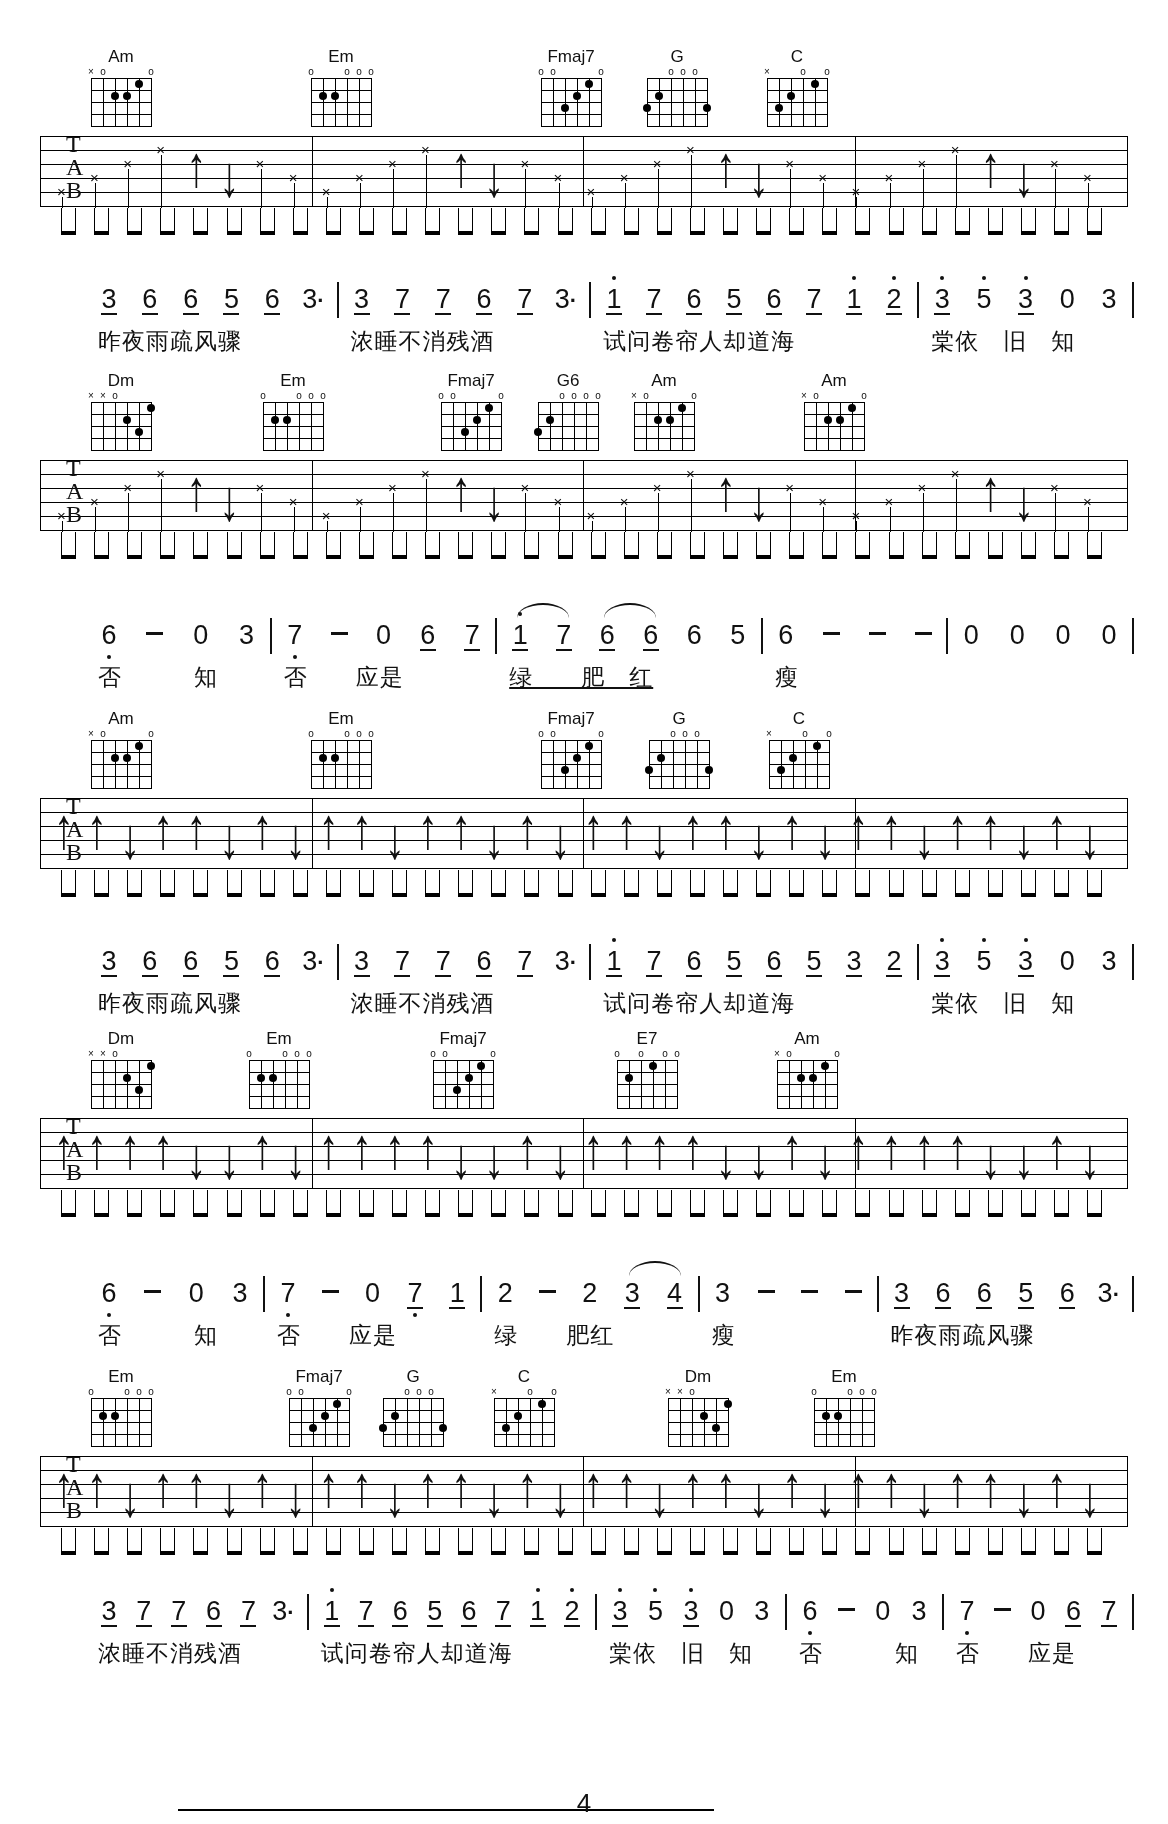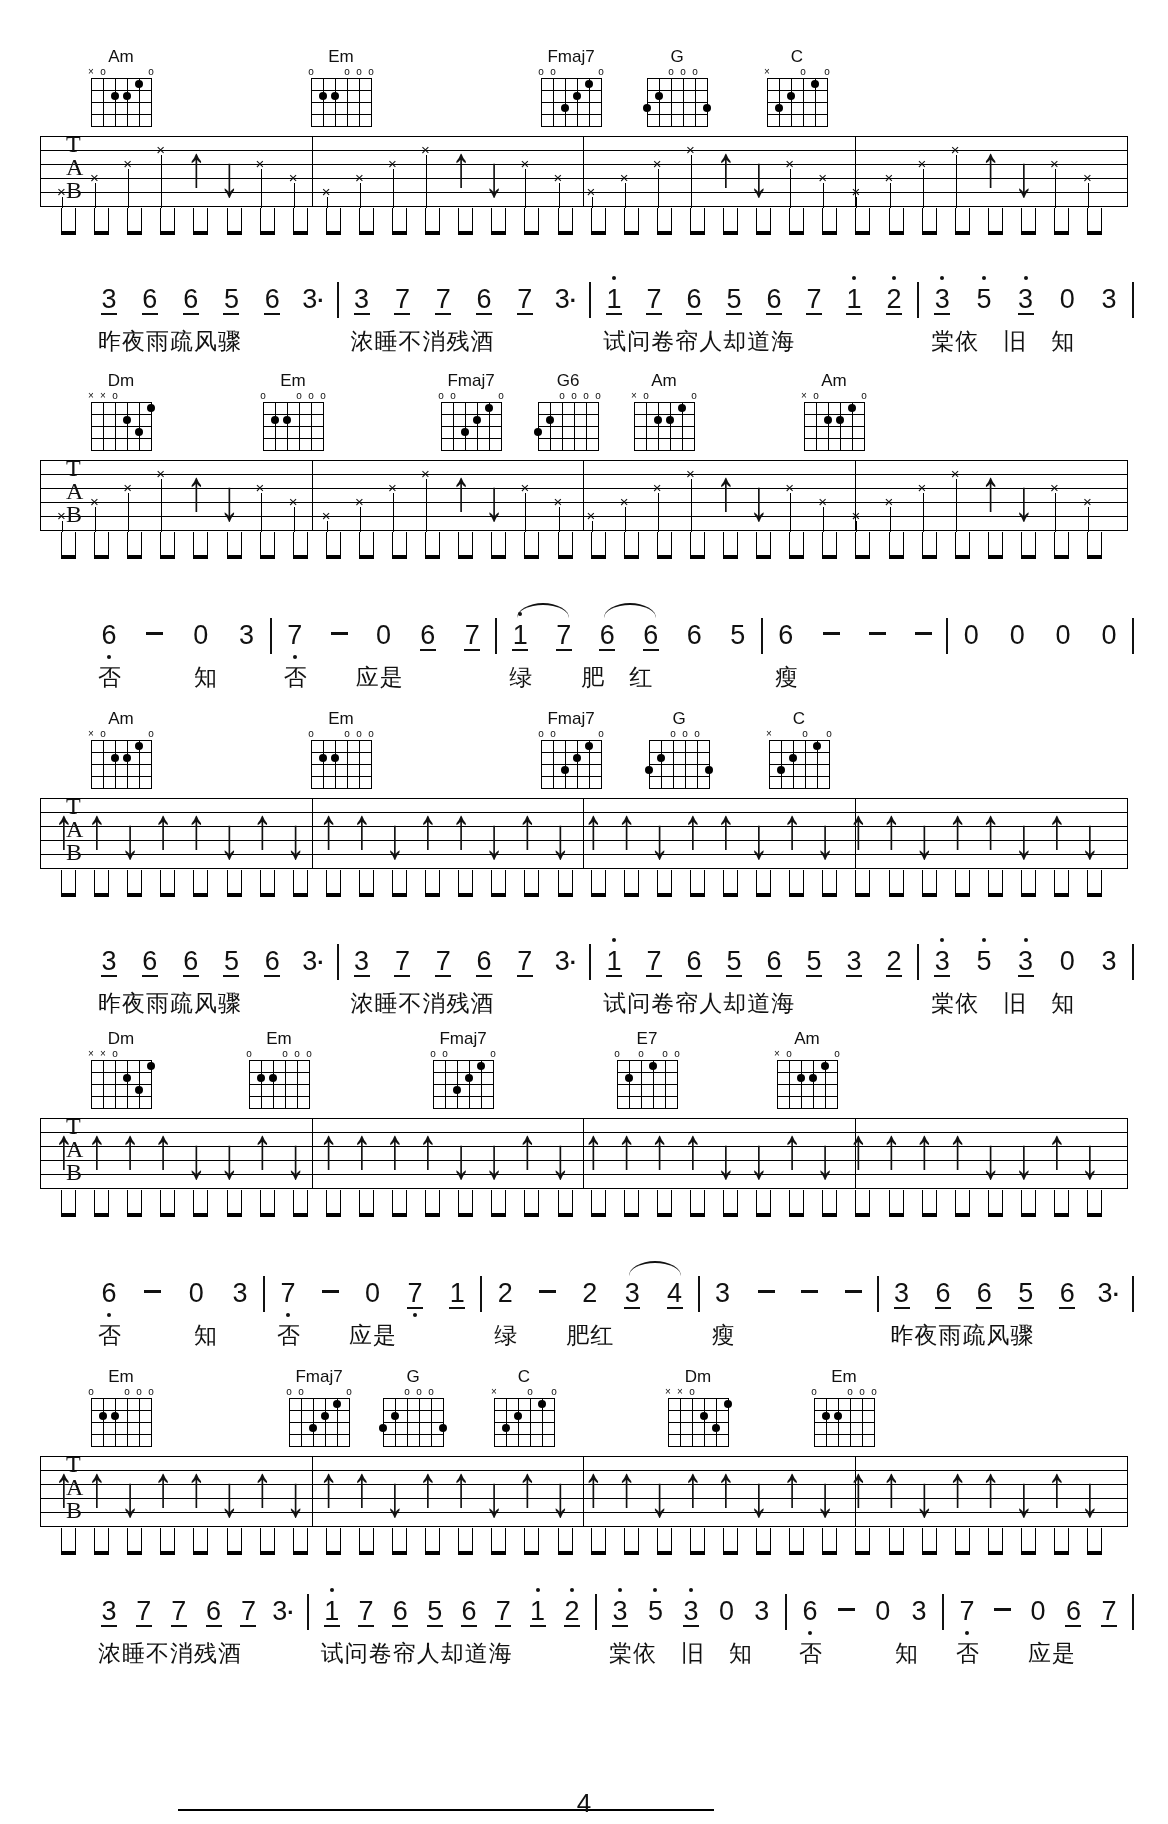--- a/index.html
+++ b/index.html
@@ -1306,21 +1306,21 @@
         <div class="tok"><span class="n">0</span></div>
         <div class="tok"><span class="n">0</span></div>
       </div>
       <div class="nbar"></div>
     </div>
     <div class="lyr-row" style="top: 662px;">
       <div class="lyr" style="flex-grow: 4;">否　　　知</div>
       <div class="lyr-sp"></div>
       <div class="lyr" style="flex-grow: 5;">否　　应是</div>
       <div class="lyr-sp"></div>
-      <div class="lyr" style="flex-grow: 6;">绿　　肥　红</div>
+      <div class="lyr" style="flex-grow: 6; text-decoration: underline;">绿　　肥　红</div>
       <div class="lyr-sp"></div>
       <div class="lyr" style="flex-grow: 4;">瘦</div>
       <div class="lyr-sp"></div>
       <div class="lyr" style="flex-grow: 4;"></div>
       <div class="lyr-sp"></div>
     </div>
     <div class="nline" style="top: 944px;">
       <div class="meas" style="flex-grow: 6;">
         <div class="tok"><span class="n">3</span><i class="ul"></i></div>
         <div class="tok"><span class="n">6</span><i class="ul"></i></div>

